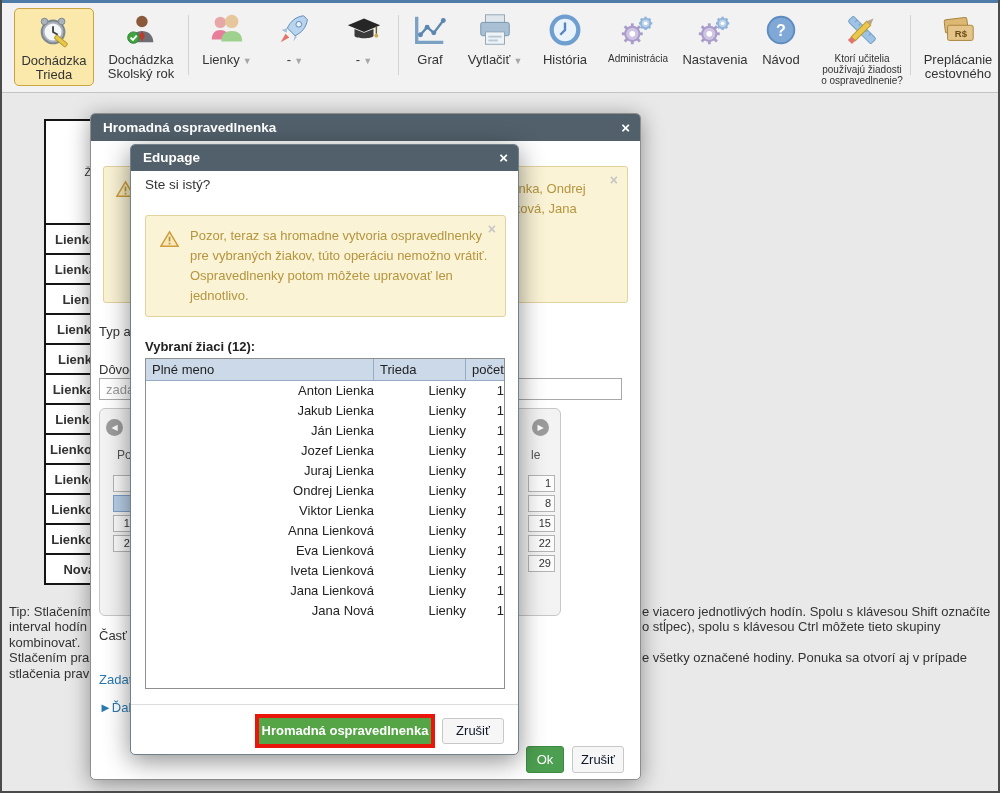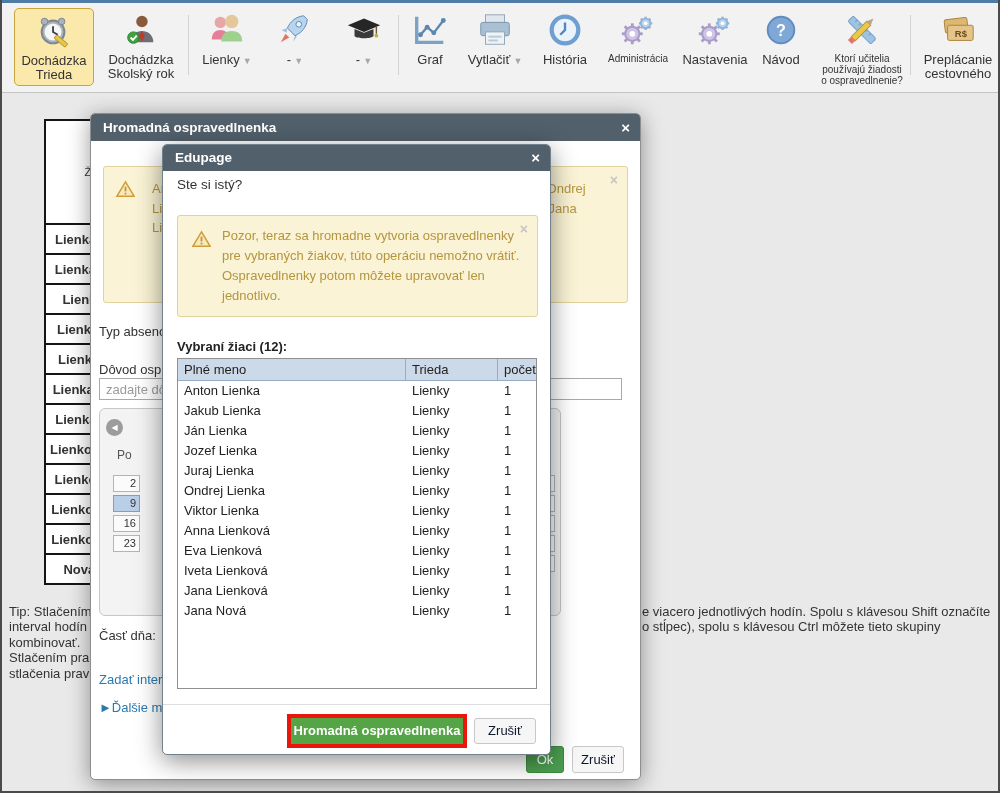--- a/index.html
+++ b/index.html
@@ -46,30 +46,30 @@
   .navbtn{position:absolute;width:17px;height:17px;border-radius:50%;background:#9c9c9c;color:#fff;
     font-size:8px;line-height:17px;text-align:center;top:10px;cursor:pointer;}
   .dayhead{position:absolute;top:39px;font-size:12px;color:#555;}
   .dcell{position:absolute;width:22px;height:15px;border:1px solid #b4b4b4;background:#fbfbfb;
     font-size:11px;color:#333;text-align:right;padding-right:3px;line-height:15px;cursor:pointer;}
   .dcell.sel{background:#b9cfe8;border-color:#7e9fc6;}
   .btn{position:absolute;box-sizing:border-box;font-size:13px;text-align:center;border-radius:3px;cursor:pointer;font-family:inherit;}
   .btn.green{background:#4c9e50;border:1px solid #3d8b40;color:#fff;}
   .btn.gray{background:#f6f6f6;border:1px solid #c8c8c8;color:#0f172a;}
   
-  #eduModal{left:160px;top:144px;width:387px;height:609px;border:1px solid #70808c;box-shadow:0 6px 26px rgba(0,0,0,.45);}
+  #eduModal{left:128px;top:144px;width:387px;height:609px;border:1px solid #70808c;box-shadow:0 6px 26px rgba(0,0,0,.45);}
   .question{position:absolute;left:14px;top:32px;font-size:13.5px;color:#333;}
   .sel-label{position:absolute;left:14px;top:194px;font-size:13px;font-weight:bold;color:#222;}
   .etable{position:absolute;left:14px;top:213px;width:360px;height:331px;box-sizing:border-box;
     border:1px solid #8f8f8f;background:#fff;overflow:hidden;}
   .ethead{display:flex;height:21px;background:#ccd9e8;border-bottom:1px solid #96abc6;font-size:13px;line-height:21px;color:#222;}
   .ethead .c{padding-left:6px;box-sizing:border-box;border-right:1px solid #96abc6;}
   .ethead .c:last-child{border-right:none;}
   .etrow{display:flex;height:20px;font-size:13px;line-height:20px;color:#222;}
-  .etrow .c{padding-left:6px;box-sizing:border-box;white-space:nowrap;overflow:hidden;}
+  .etrow .c{padding-left:6px;box-sizing:border-box;white-space:nowrap;overflow:hidden;text-align:right;}
   .c.c0{width:228px;} .c.c1{width:92px;} .c.c2{flex:1;}
   .efoot-div{position:absolute;left:0;top:559px;width:100%;height:1px;background:#ddd;}
   .confirm{position:absolute;left:124px;top:569px;width:180px;height:34px;box-sizing:border-box;
     border:4px solid #ea160c;background:#55a546;color:#fff;font-weight:bold;font-size:13px;
     line-height:26px;text-align:center;cursor:pointer;}
 </style>
 </head>
 <body>
 
 <div id="screen">
@@ -251,20 +251,21 @@
       <div>Tip: Stlačením</div>
       <div>interval hodín</div>
       <div>kombinovať.</div>
       <div>Stlačením pra</div>
       <div>stlačenia prav</div>
     </div>
   <div class="tipR" id="tipR">
       <div>e viacero jednotlivých hodín. Spolu s klávesou Shift označíte</div>
       <div>o stĺpec), spolu s klávesou Ctrl môžete tieto skupiny</div>
       <div>&nbsp;</div>
+      <div>e všetky označené hodiny. Ponuka sa otvorí aj v prípade</div>
       <div>&nbsp;</div>
     </div>
 
   <div class="modal" id="outerModal">
     <div class="mhead">
       <span>Hromadná ospravedlnenka</span>
       <span class="mclose">×</span>
     </div>
     <div class="warnbox" style="left:12px;top:52px;width:523px;height:135px;">
       <span class="wicon"><svg width="19" height="19" viewBox="0 0 20 20">

